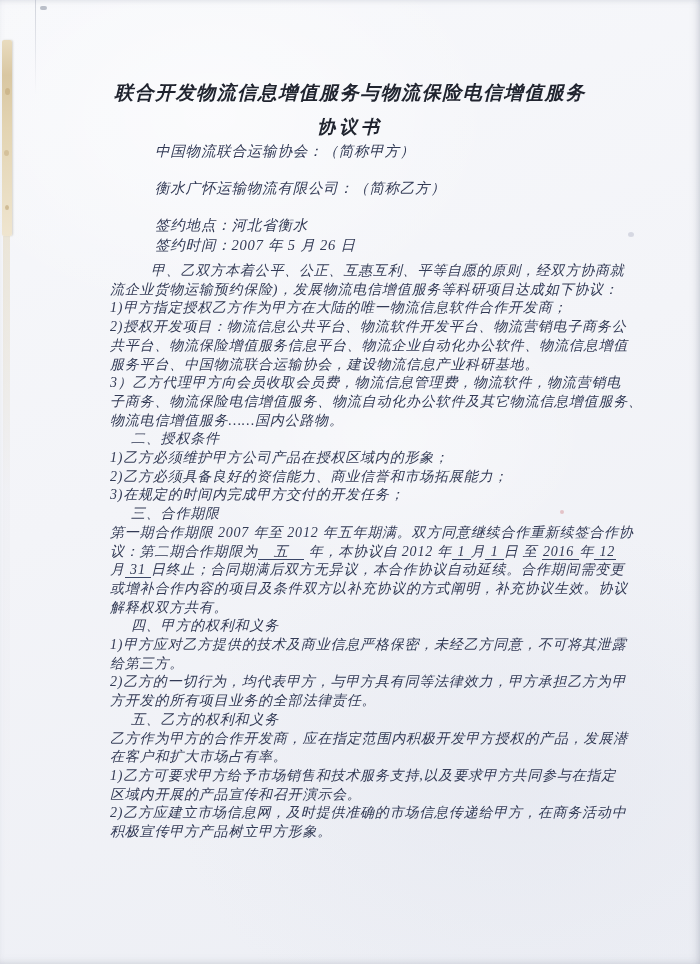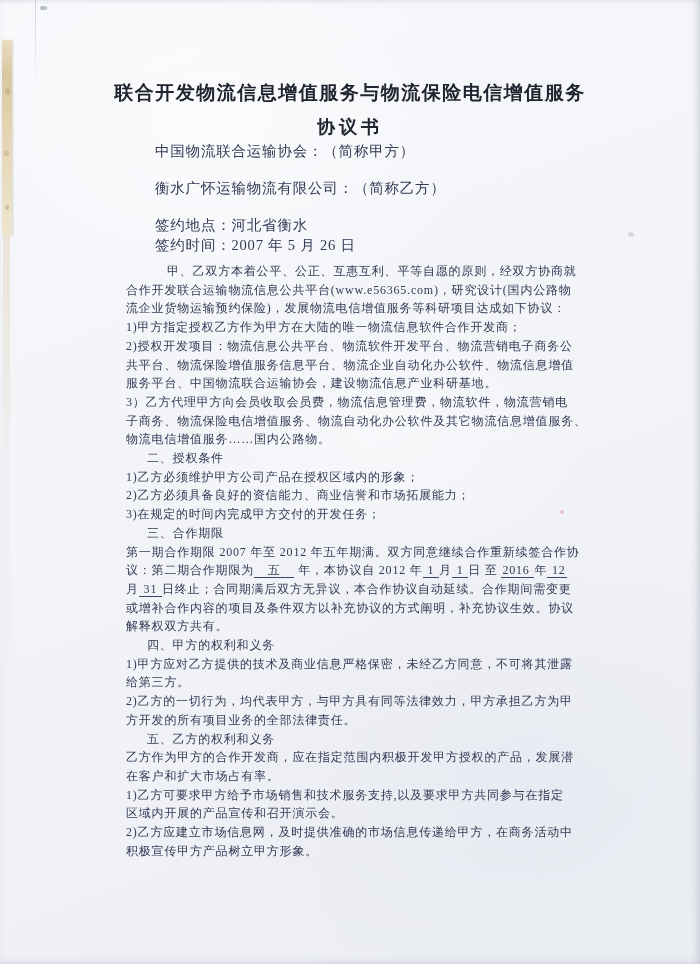--- a/index.html
+++ b/index.html
@@ -39,37 +39,37 @@
   .s2{left:4px;top:150px;width:5px;height:6px;background:#cdb88e;opacity:.7;}
   .s3{left:5px;top:205px;width:4px;height:5px;background:#c4ad82;opacity:.7;}
   .s4{left:40px;top:6px;width:7px;height:4px;background:#9aa0ad;opacity:.65;border-radius:2px;}
   .s5{left:560px;top:510px;width:4px;height:4px;background:#d89aa0;opacity:.55;}
   .s6{left:628px;top:232px;width:6px;height:5px;background:#c9ccd8;opacity:.7;}
   .fold-line{
     position:absolute;left:35px;top:0;width:1px;height:95px;
     background:linear-gradient(180deg, rgba(170,175,188,.5), rgba(170,175,188,0));
   }
   
-  .doc-text{color:var(--ink);}
+  .doc-text{color:var(--ink);font-style:italic;}
   .title1{
     position:absolute;left:0;top:80px;width:100%;text-align:center;
     font-size:19px;font-weight:bold;letter-spacing:1.5px;color:var(--ink-title);
   }
   .title2{
     position:absolute;left:0;top:115px;width:100%;text-align:center;
     font-size:18px;font-weight:bold;letter-spacing:4px;color:var(--ink-title);
   }
   .pline{position:absolute;left:155px;font-size:14.5px;letter-spacing:.8px;white-space:nowrap;}
   .p-a{top:142px;}
   .p-b{top:179px;}
   .p-place{top:216px;}
   .p-date{top:236px;}
   .body-block{
-    position:absolute;left:126px;top:262px;width:540px;
-    font-size:12px;line-height:18.7px;letter-spacing:.8px;
+    position:absolute;left:110px;top:262px;width:540px;
+    font-size:14px;line-height:18.7px;letter-spacing:.8px;
   }
   .line{white-space:nowrap;}
   .line.indent{padding-left:41px;}
   .line.head{padding-left:21px;}
   .u{border-bottom:1px solid #3a4668;padding:0 1px;}
 </style>
 </head>
 <body>
 
 <div class="page">
@@ -86,21 +86,20 @@
   <div class="title1 doc-text">联合开发物流信息增值服务与物流保险电信增值服务</div>
   <div class="title2 doc-text">协议书</div>
 
   <div class="pline p-a doc-text">中国物流联合运输协会：（简称甲方）</div>
   <div class="pline p-b doc-text">衡水广怀运输物流有限公司：（简称乙方）</div>
   <div class="pline p-place doc-text">签约地点：河北省衡水</div>
   <div class="pline p-date doc-text">签约时间：2007 年 5 月 26 日</div>
 
   <div class="body-block doc-text" id="body-lines">
       <div class="line indent">甲、乙双方本着公平、公正、互惠互利、平等自愿的原则，经双方协商就</div>
-      <div class="line">合作开发联合运输物流信息公共平台(www.e56365.com)，研究设计(国内公路物</div>
       <div class="line">流企业货物运输预约保险)，发展物流电信增值服务等科研项目达成如下协议：</div>
       <div class="line">1)甲方指定授权乙方作为甲方在大陆的唯一物流信息软件合作开发商；</div>
       <div class="line">2)授权开发项目：物流信息公共平台、物流软件开发平台、物流营销电子商务公</div>
       <div class="line">共平台、物流保险增值服务信息平台、物流企业自动化办公软件、物流信息增值</div>
       <div class="line">服务平台、中国物流联合运输协会，建设物流信息产业科研基地。</div>
       <div class="line">3）乙方代理甲方向会员收取会员费，物流信息管理费，物流软件，物流营销电</div>
       <div class="line">子商务、物流保险电信增值服务、物流自动化办公软件及其它物流信息增值服务、</div>
       <div class="line">物流电信增值服务……国内公路物。</div>
       <div class="line head">二、授权条件</div>
       <div class="line">1)乙方必须维护甲方公司产品在授权区域内的形象；</div>

